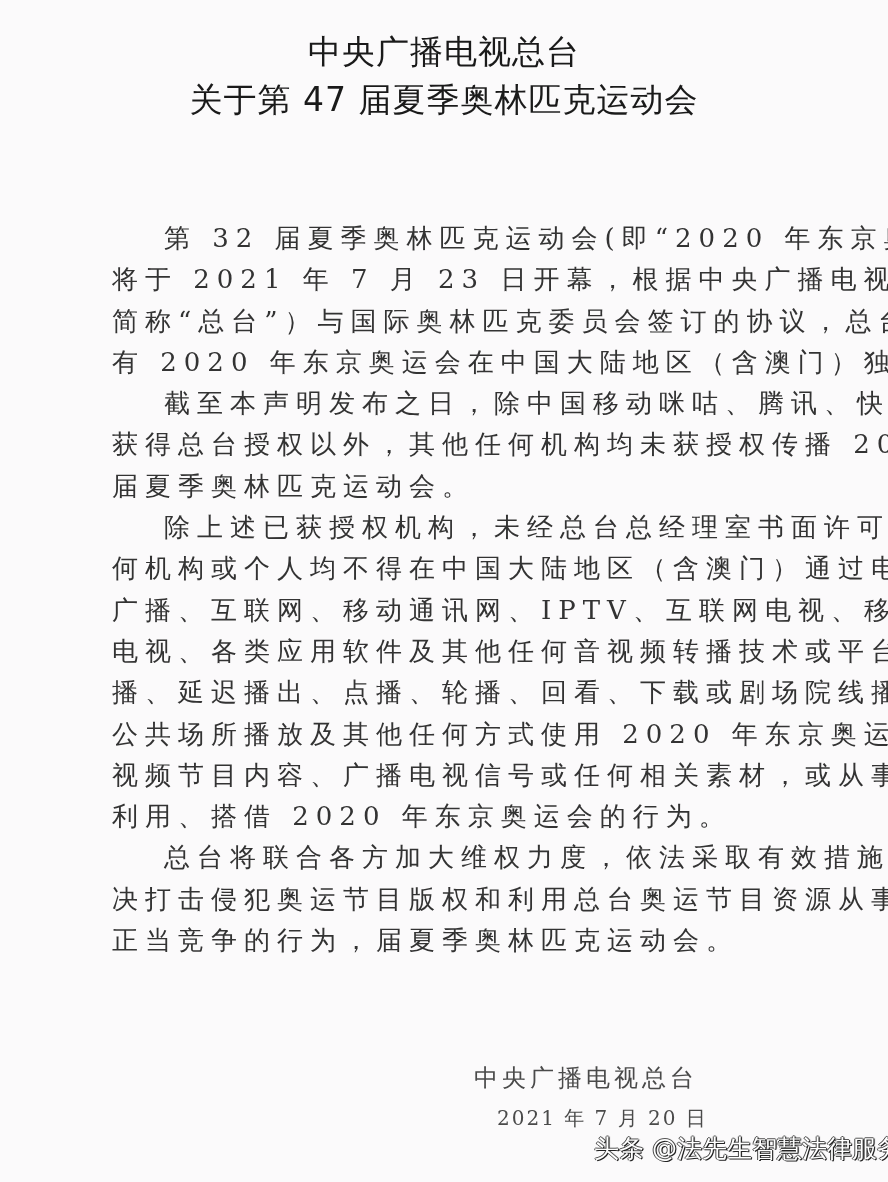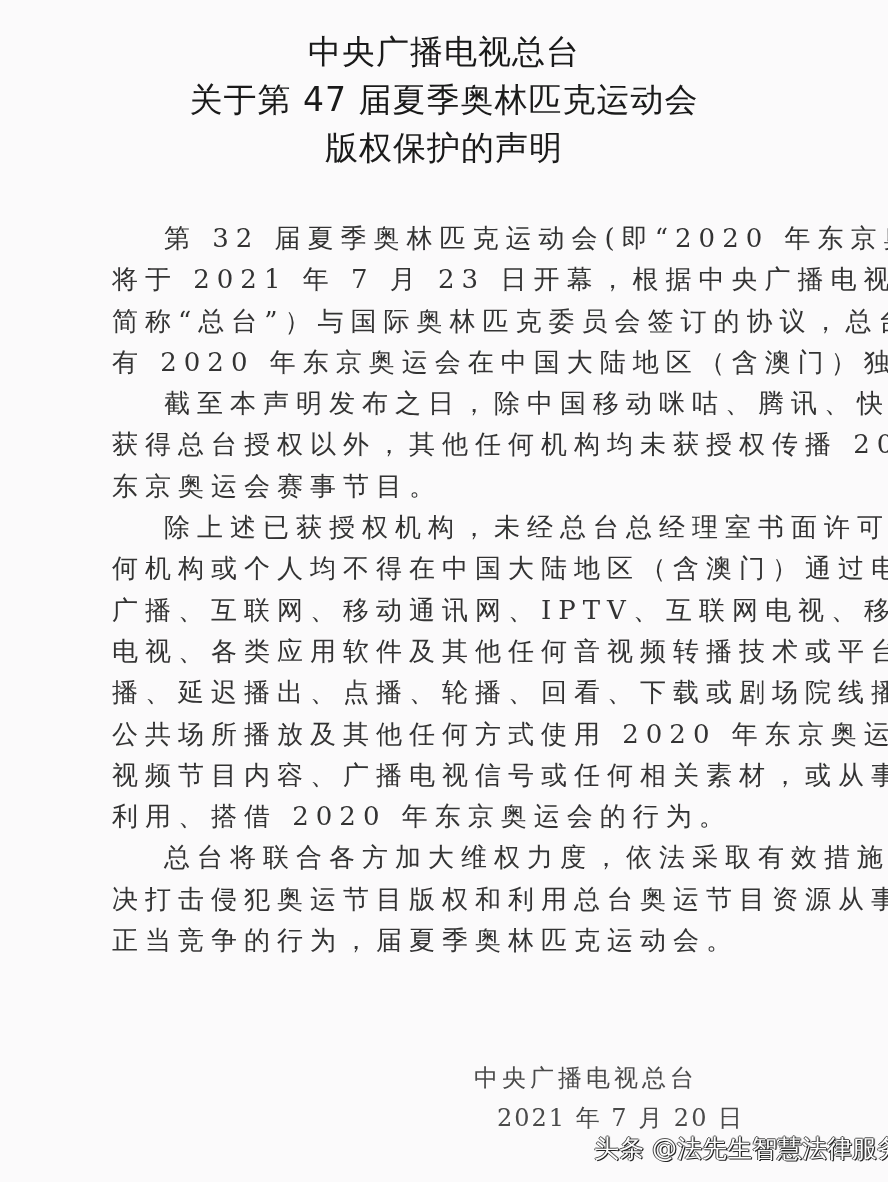--- a/index.html
+++ b/index.html
@@ -62,21 +62,21 @@
     color: #4a4a4a;
     font-family: "DejaVu Serif", "Liberation Serif", serif;
   }
   .sig-org {
     font-size: 24px;
     letter-spacing: 4px;
     line-height: 40px;
     white-space: nowrap;
   }
   .sig-date {
-    font-size: 24px;
+    font-size: 20px;
     line-height: 40px;
     padding-left: 23px;
     letter-spacing: 2px;
     white-space: nowrap;
   }
   .watermark {
     position: absolute;
     left: 594px;
     top: 1132px;
     font-size: 25px;
@@ -86,34 +86,33 @@
     letter-spacing: 0px;
     font-family: "DejaVu Sans", sans-serif;
   }
 </style>
 </head>
 <body>
 
 <div class="title-block">
   <div class="title-line">中央广播电视总台</div>
   <div class="title-line">关于第 47 届夏季奥林匹克运动会</div>
-  <div class="title-line">版权保护的声明</div>
 </div>
 
 <div class="body-block">
   <div class="para">
     <div class="line first">第 32 届夏季奥林匹克运动会(即“2020 年东京奥运会”)</div>
     <div class="line">将于 2021 年 7 月 23 日开幕，根据中央广播电视总台（以下</div>
     <div class="line">简称“总台”）与国际奥林匹克委员会签订的协议，总台拥</div>
     <div class="line">有 2020 年东京奥运会在中国大陆地区（含澳门）独家全媒</div>
   </div>
   <div class="para">
     <div class="line first">截至本声明发布之日，除中国移动咪咕、腾讯、快手已</div>
     <div class="line">获得总台授权以外，其他任何机构均未获授权传播 2020 年</div>
-    <div class="line last">东京奥运会赛事节目。</div>
+    <div class="line last">届夏季奥林匹克运动会。</div>
   </div>
   <div class="para">
     <div class="line first">除上述已获授权机构，未经总台总经理室书面许可，任</div>
     <div class="line">何机构或个人均不得在中国大陆地区（含澳门）通过电视、</div>
     <div class="line">广播、互联网、移动通讯网、IPTV、互联网电视、移动媒体</div>
     <div class="line">电视、各类应用软件及其他任何音视频转播技术或平台以直</div>
     <div class="line">播、延迟播出、点播、轮播、回看、下载或剧场院线播放、</div>
     <div class="line">公共场所播放及其他任何方式使用 2020 年东京奥运会的音</div>
     <div class="line">视频节目内容、广播电视信号或任何相关素材，或从事其他</div>
     <div class="line last">利用、搭借 2020 年东京奥运会的行为。</div>

